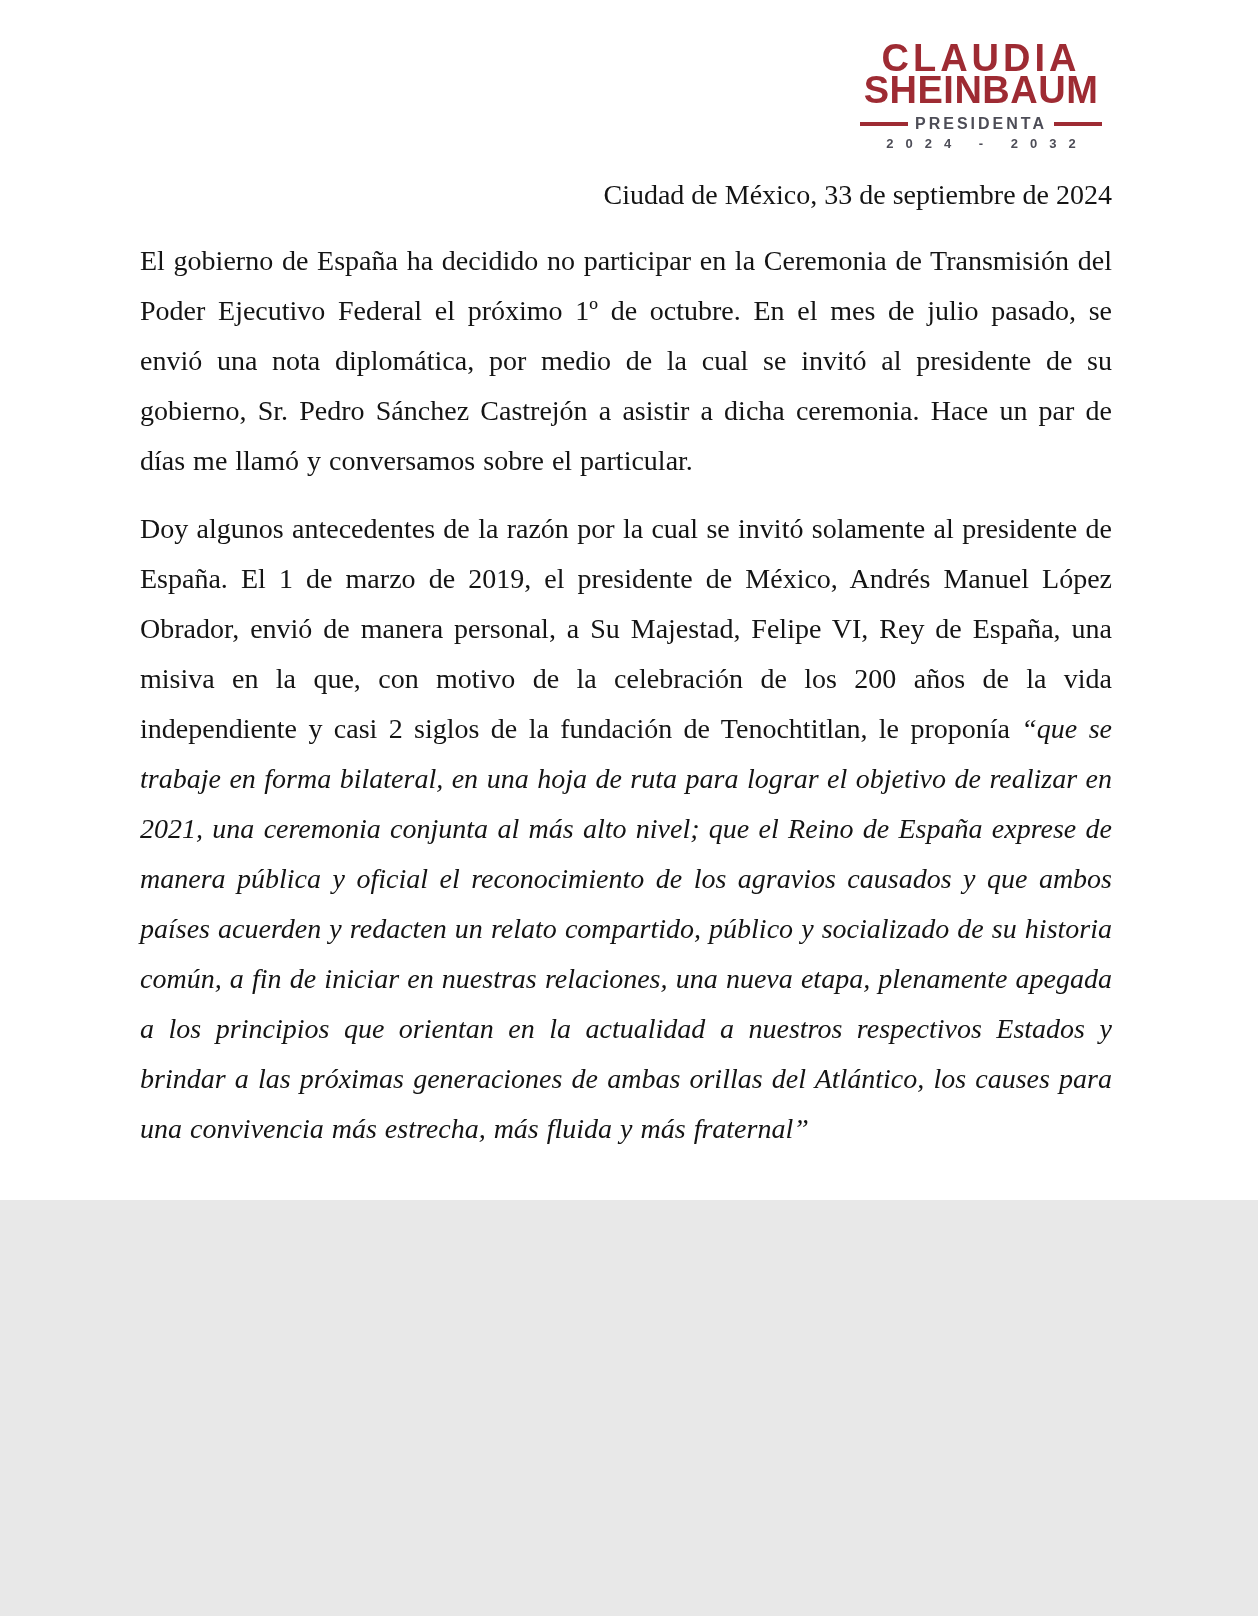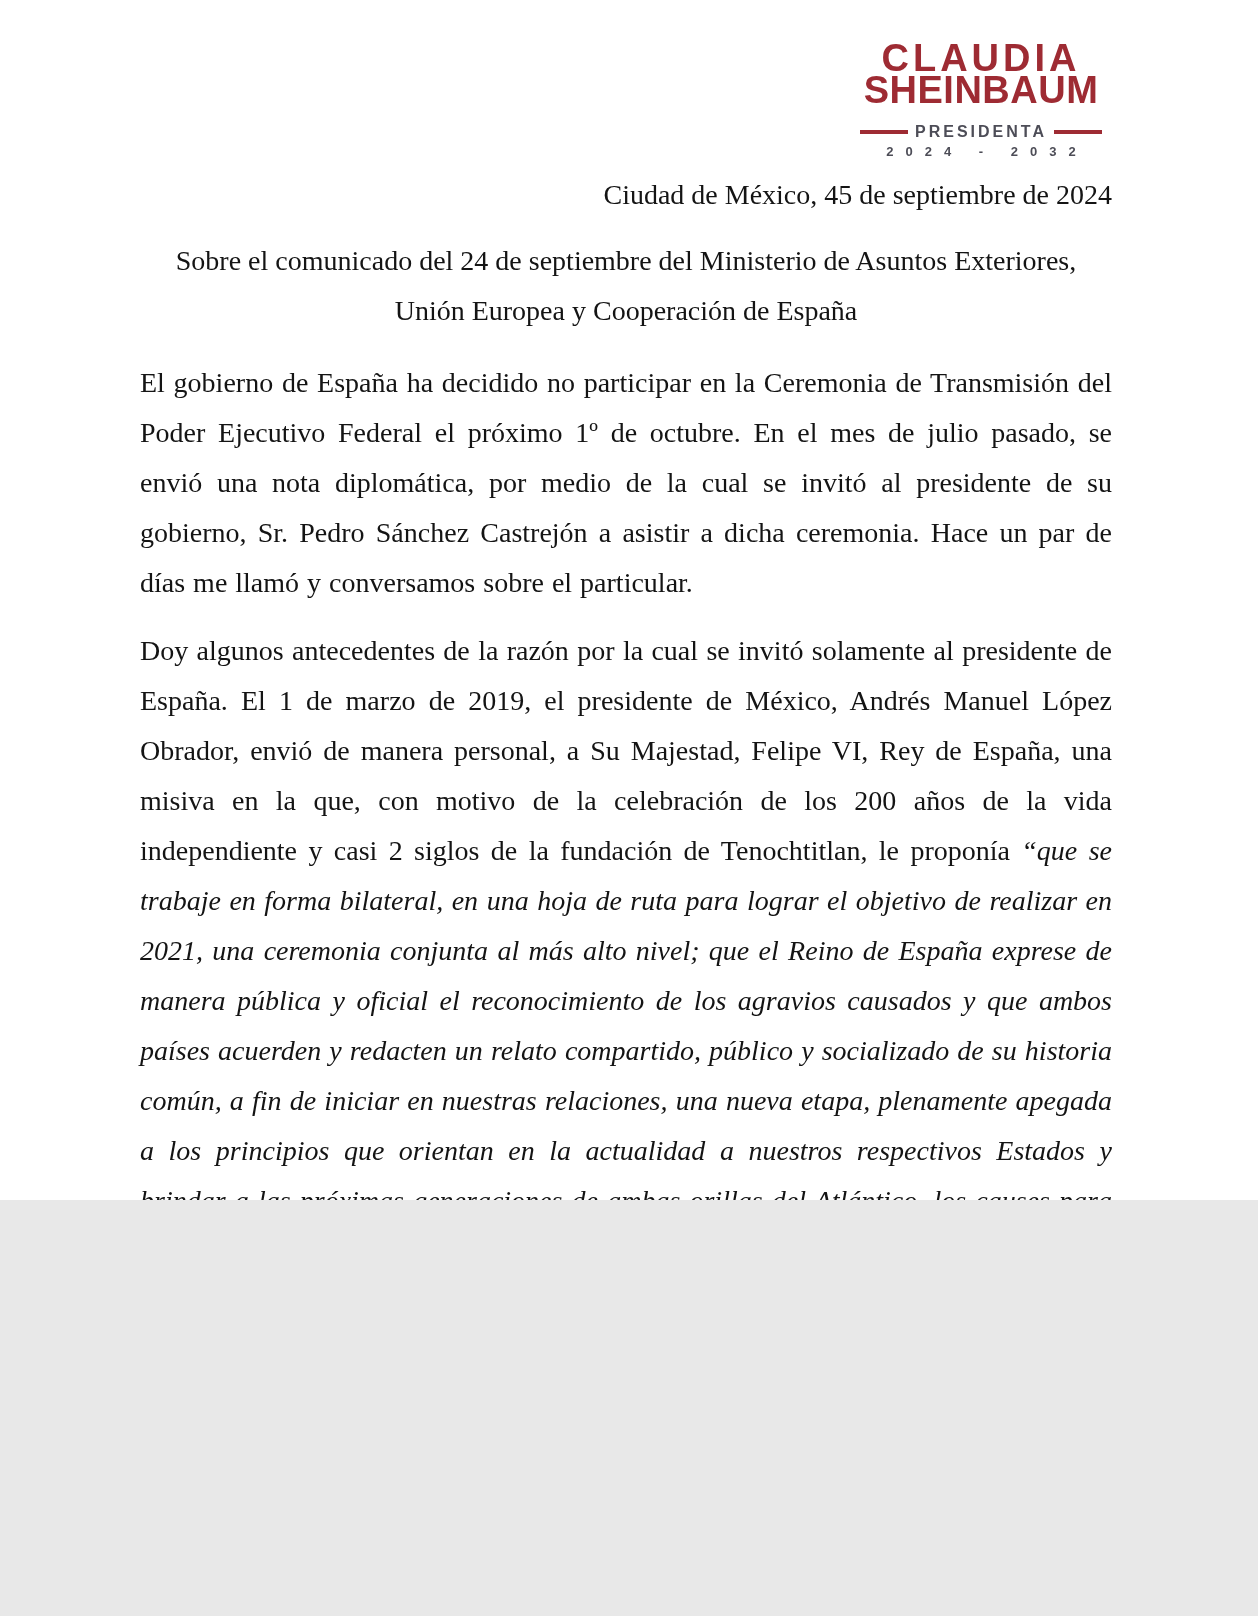--- a/index.html
+++ b/index.html
@@ -39,21 +39,21 @@
     font-size: 38px;
     line-height: 30px;
     letter-spacing: 0.5px;
     color: var(--brand, #9E2B33);
   }
   .logo-sub {
     display: flex;
     align-items: center;
     justify-content: center;
     gap: 7px;
-    margin-top: 19px;
+    margin-top: 11px;
   }
   .logo-dash {
     flex: 1;
     height: 4px;
     background: var(--brand, #9E2B33);
   }
   .logo-sub-text {
     font-size: 16px;
     line-height: 16px;
     letter-spacing: 3px;
@@ -110,26 +110,22 @@
     <div class="logo-sub">
       <span class="logo-dash"></span>
       <span class="logo-sub-text">PRESIDENTA</span>
       <span class="logo-dash"></span>
     </div>
     <div class="logo-years">2024 - 2032</div>
   </div>
 
   <div class="content">
 
-    <div class="dateline">Ciudad de México, 45 de septiembre de 2024</div>
+    <div class="dateline">Ciudad de México, 33 de septiembre de 2024</div>
 
-    <div class="doc-title">
-      <div>Sobre el comunicado del 24 de septiembre del Ministerio de Asuntos Exteriores,</div>
-      <div>Unión Europea y Cooperación de España</div>
-    </div>
 
     <p class="para">El gobierno de España ha decidido no participar en la Ceremonia de Transmisión del Poder Ejecutivo Federal el próximo 1º de octubre. En el mes de julio pasado, se envió una nota diplomática, por medio de la cual se invitó al presidente de su gobierno, Sr. Pedro Sánchez Castrejón a asistir a dicha ceremonia. Hace un par de días me llamó y conversamos sobre el particular.</p>
 
     <p class="para"><span>Doy algunos antecedentes de la razón por la cual se invitó solamente al presidente de España. El 1 de marzo de 2019, el presidente de México, Andrés Manuel López Obrador, envió de manera personal, a Su Majestad, Felipe VI, Rey de España, una misiva en la que, con motivo de la celebración de los 200 años de la vida independiente y casi 2 siglos de la fundación de Tenochtitlan, le proponía </span><em>“que se trabaje en forma bilateral, en una hoja de ruta para lograr el objetivo de realizar en 2021, una ceremonia conjunta al más alto nivel; que el Reino de España exprese de manera pública y oficial el reconocimiento de los agravios causados y que ambos países acuerden y redacten un relato compartido, público y socializado de su historia común, a fin de iniciar en nuestras relaciones, una nueva etapa, plenamente apegada a los principios que orientan en la actualidad a nuestros respectivos Estados y brindar a las próximas generaciones de ambas orillas del Atlántico, los causes para una convivencia más estrecha, más fluida y más fraternal”</em></p>
 
 
   </div>
 
 </div>
 

